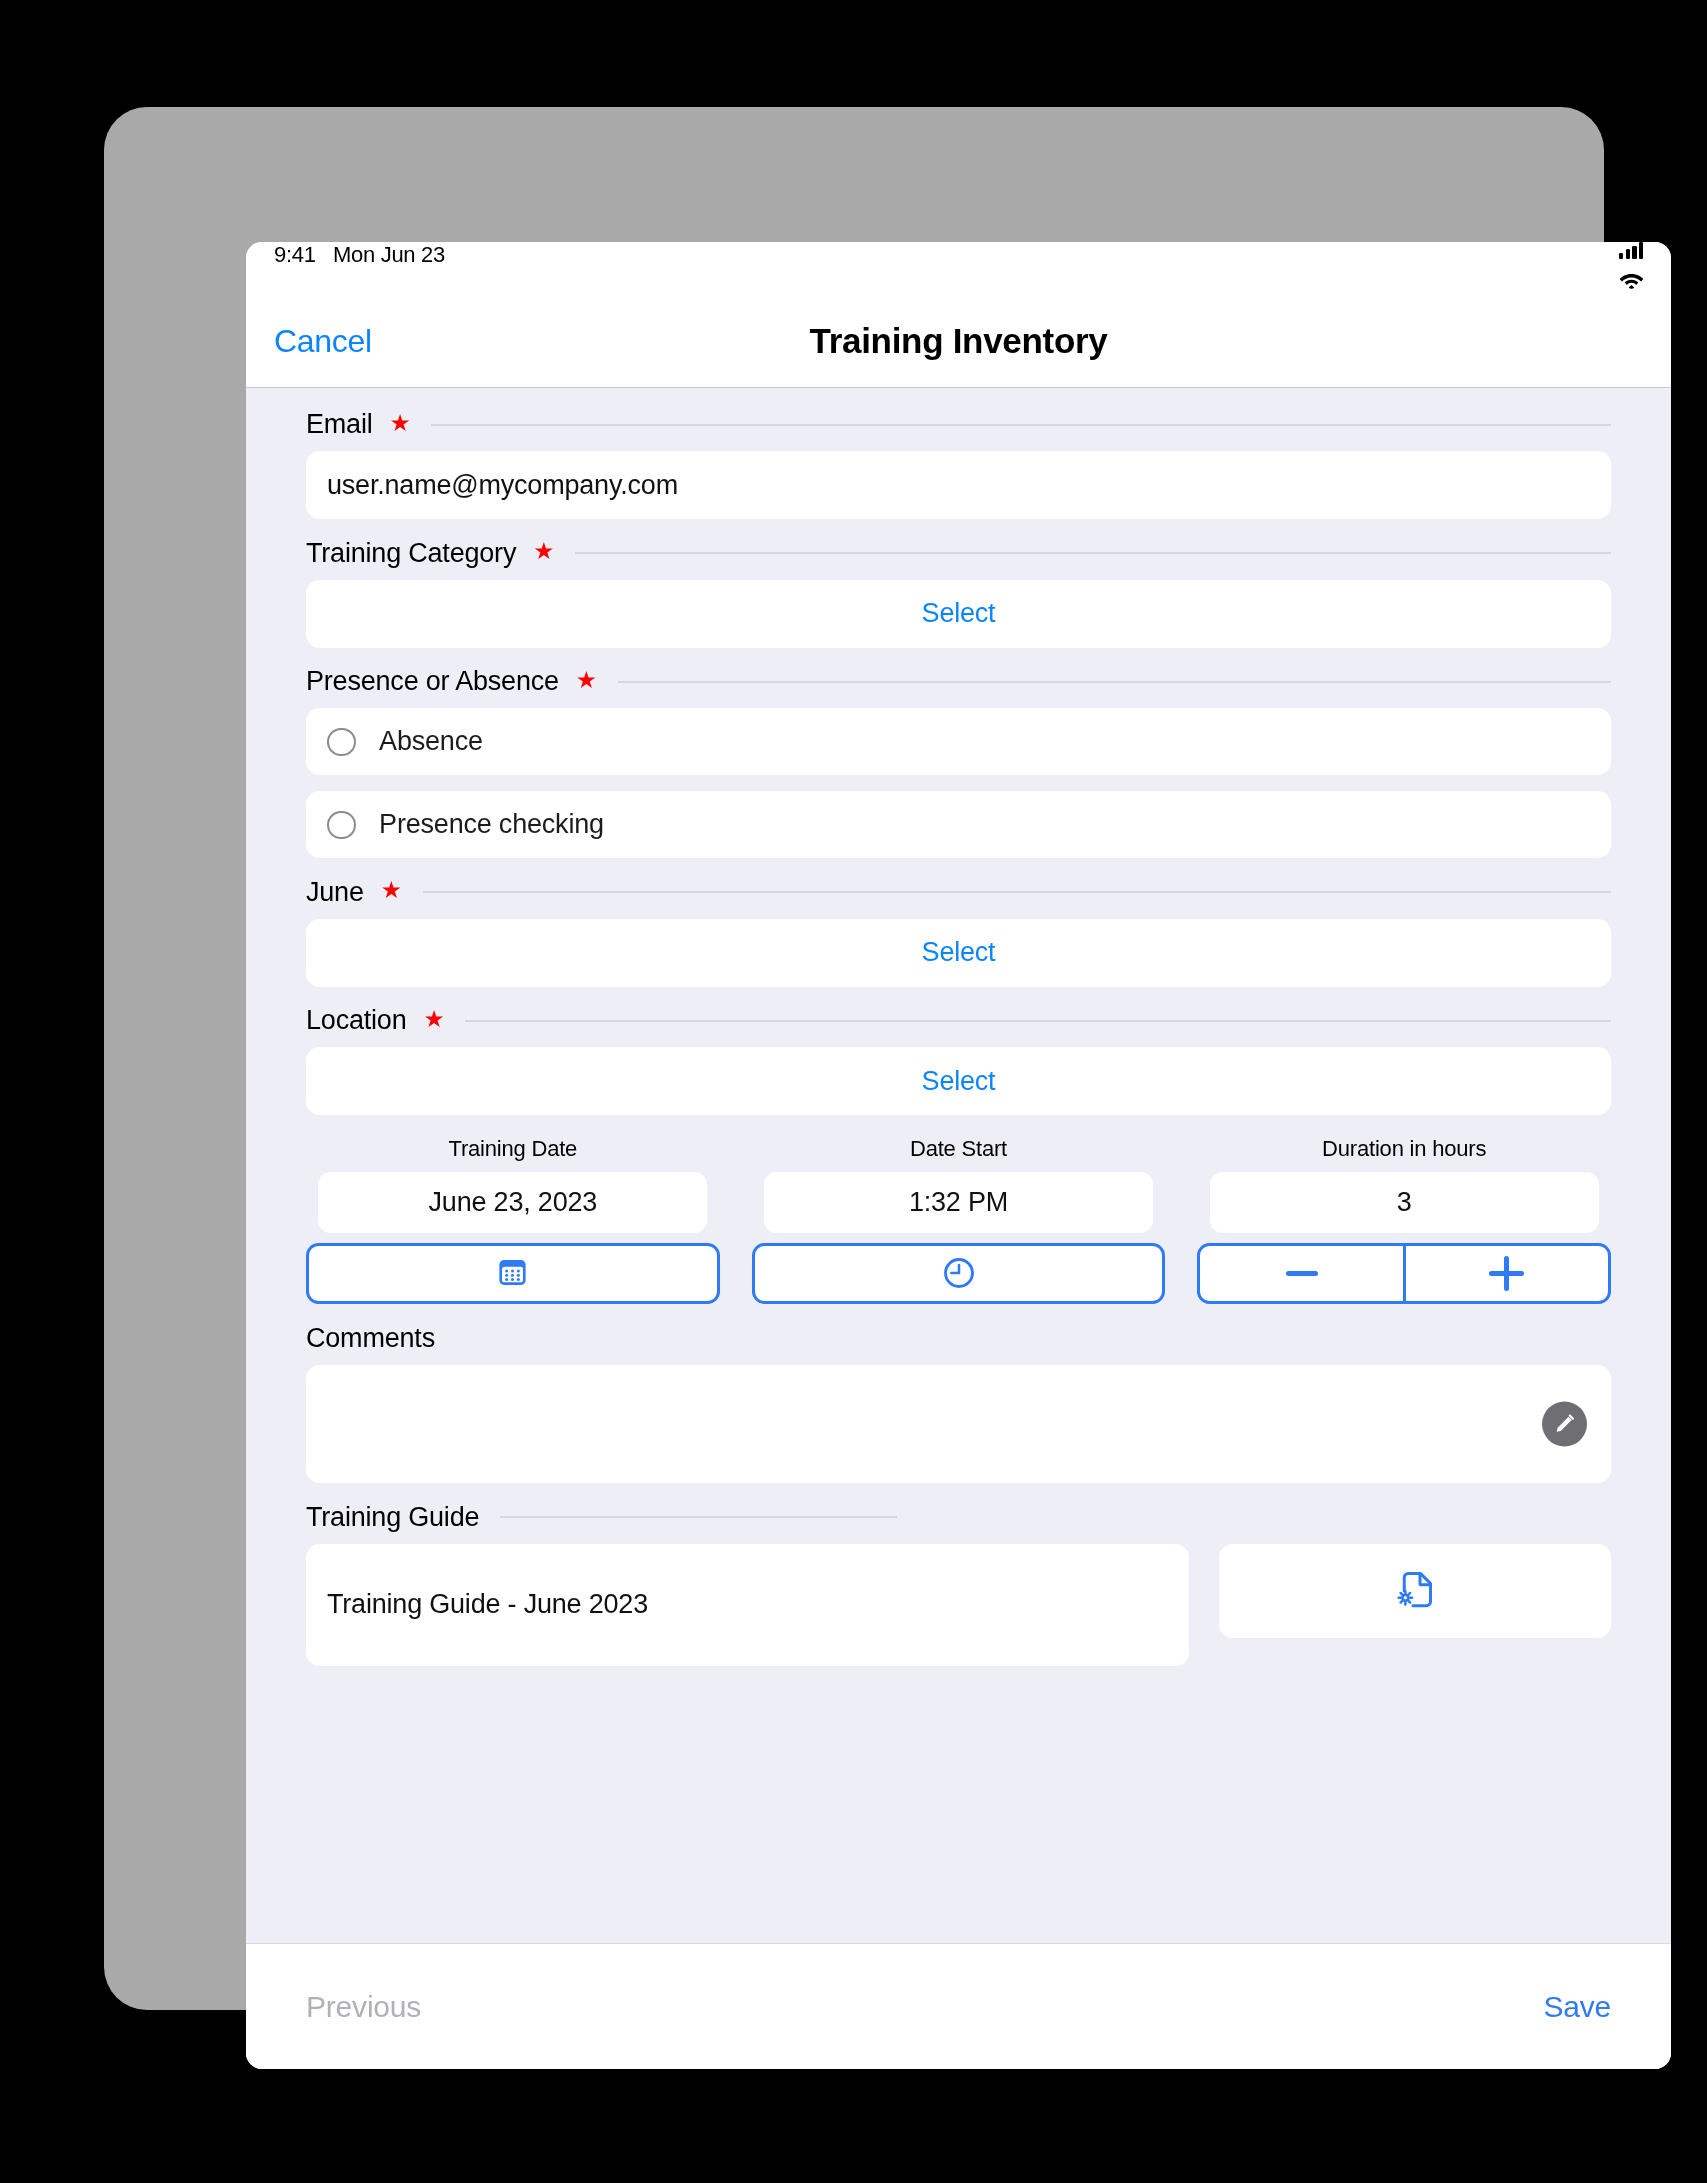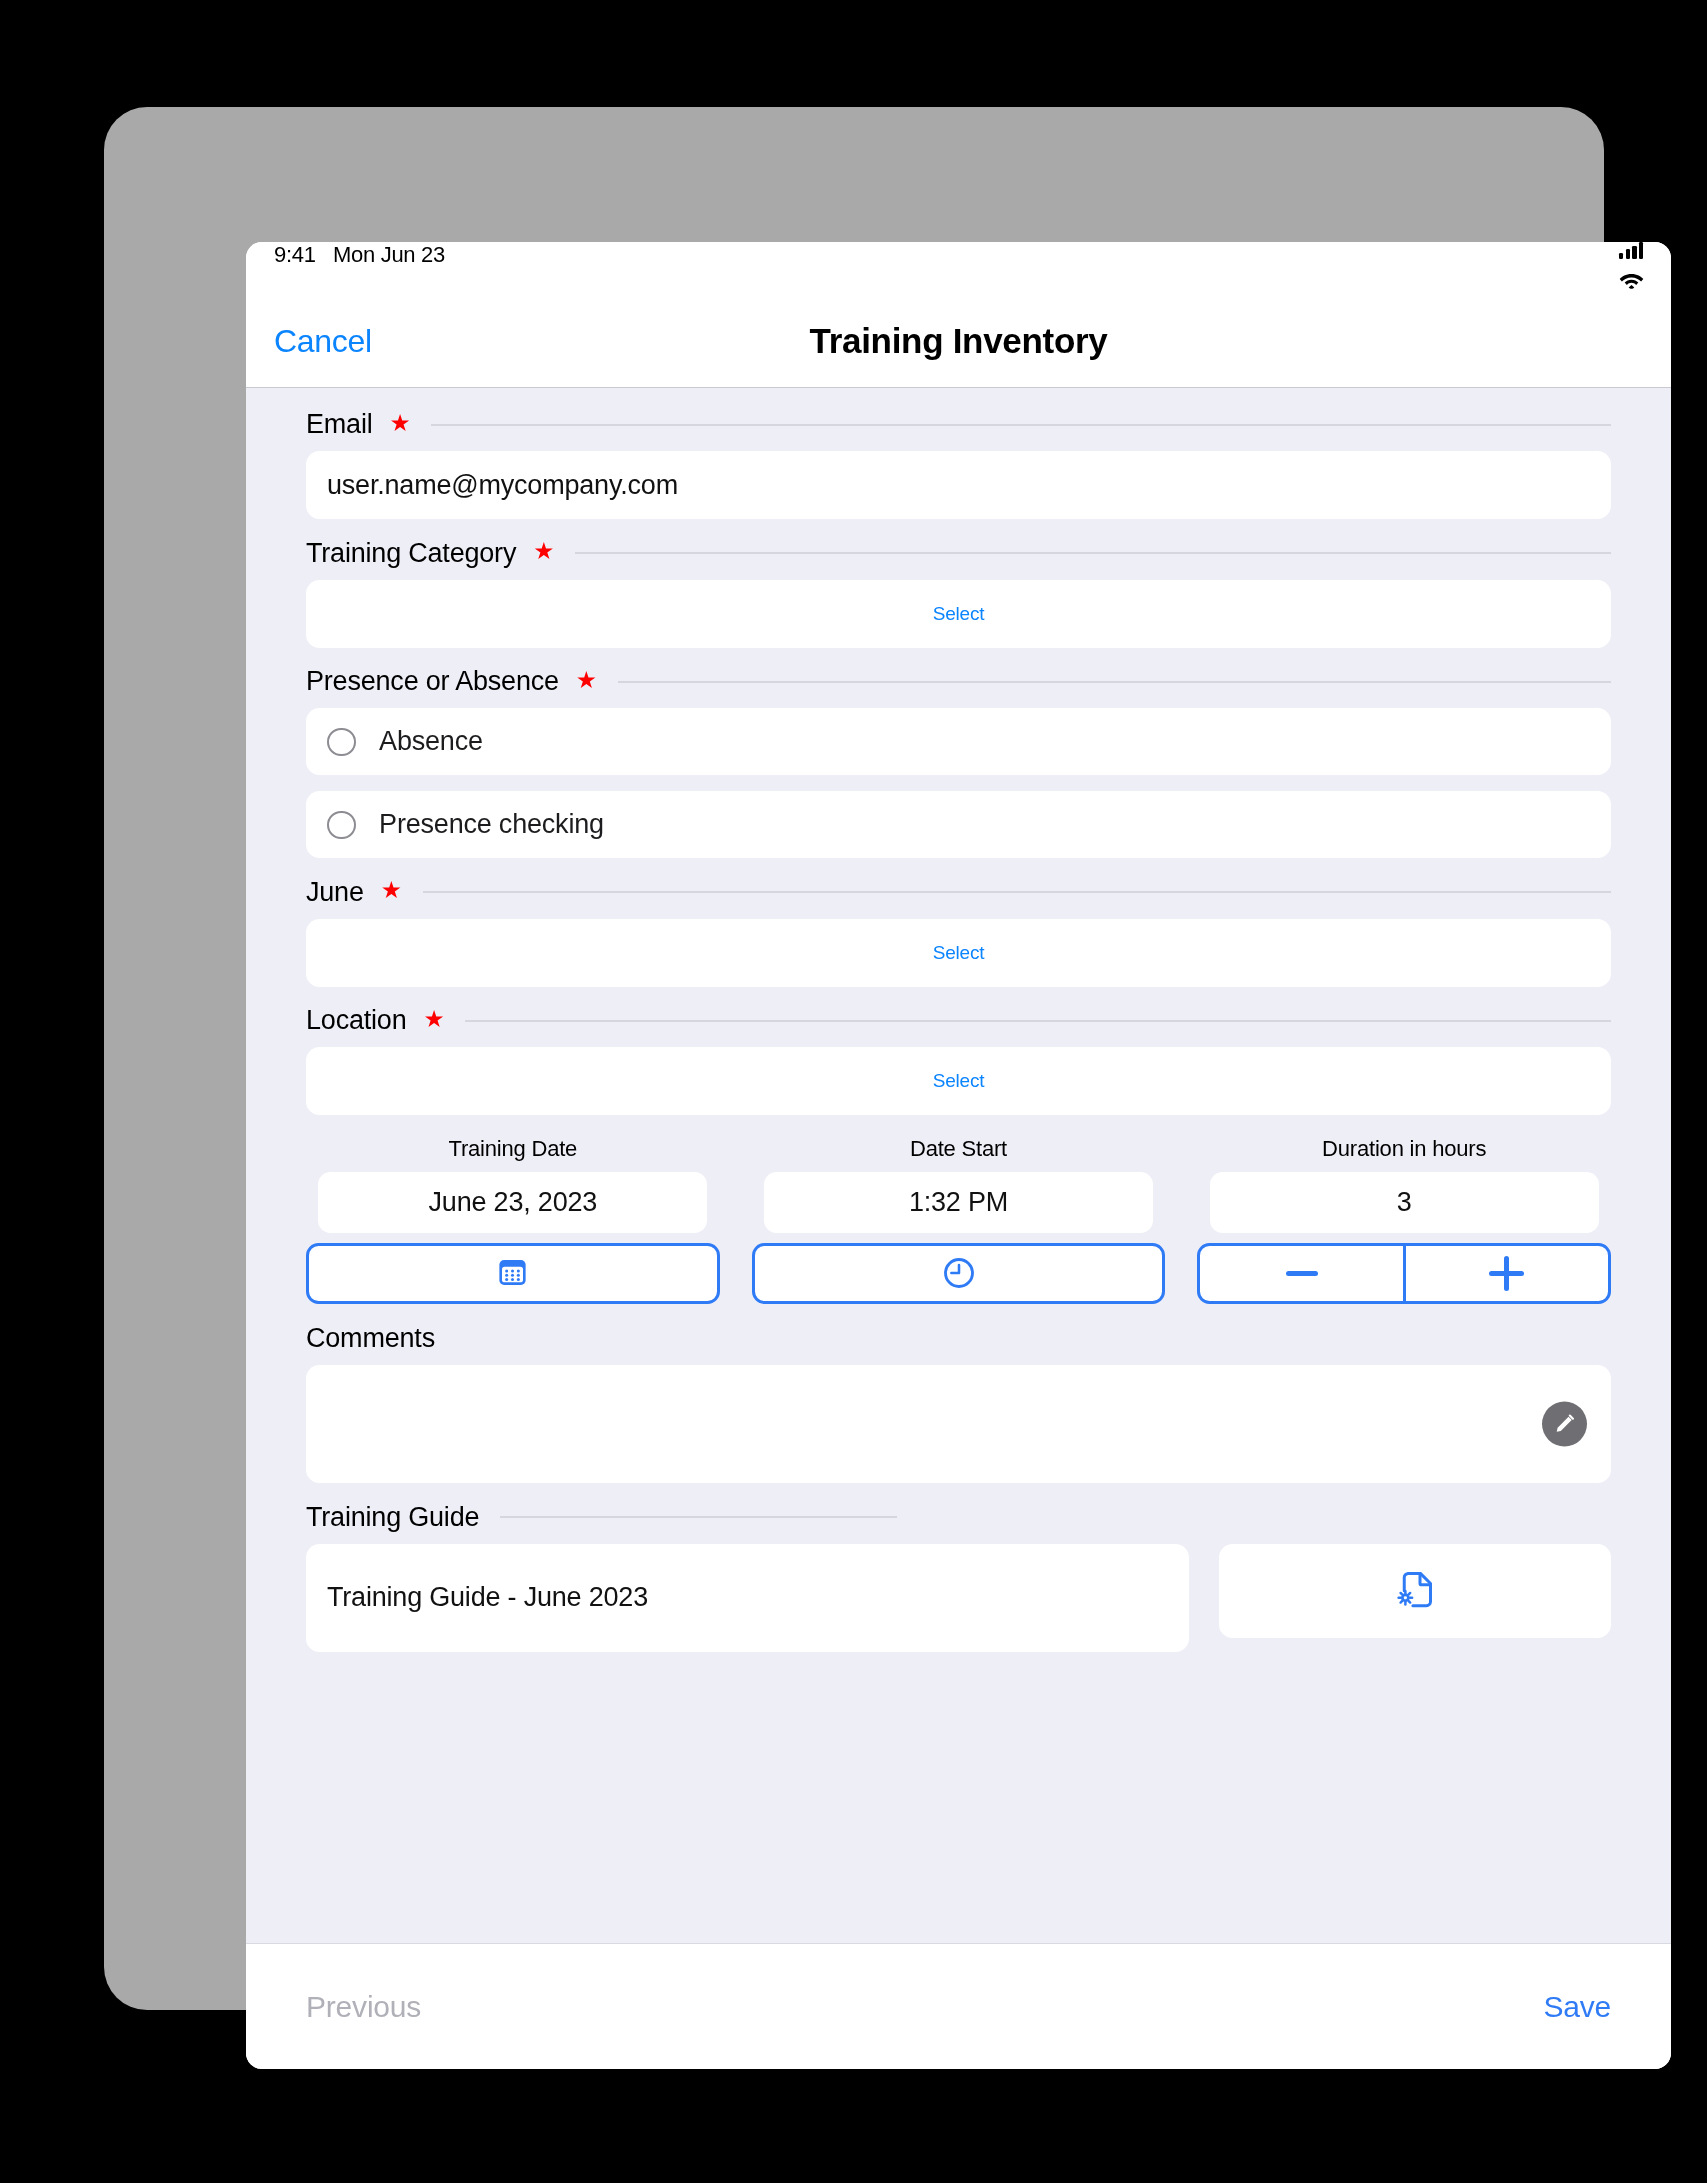--- a/index.html
+++ b/index.html
@@ -140,21 +140,21 @@
   .input-box {
     height: 68px;
     padding: 0 21px;
     font-size: 27px;
     color: #111;
     letter-spacing: -0.2px;
   }
   .select-box {
     height: 68px;
     justify-content: center;
-    font-size: 19px;
+    font-size: 27px;
     color: #0a84ff;
     font-weight: 500;
     cursor: pointer;
     letter-spacing: -0.2px;
   }
   .radio-box {
     height: 67px;
     padding: 0 21px;
     gap: 23.6px;
     margin-bottom: 16px;
@@ -243,21 +243,21 @@
     border-radius: 50%;
     background: #6e6e73;
     display: flex; align-items: center; justify-content: center;
     cursor: pointer;
   }
 
   
   #guide-row { display: flex; gap: 30px; margin-top: 3.7px; }
   #guide-name {
     flex: 1 1 auto;
-    height: 108px;
+    height: 122px;
     background: #fff;
     border-radius: 13.6px;
     display: flex; align-items: center;
     padding: 0 21px;
     font-size: 27px; color: #111;
     letter-spacing: -0.2px;
   }
   #guide-doc-button {
     flex: 0 0 392px;
     height: 94px;

